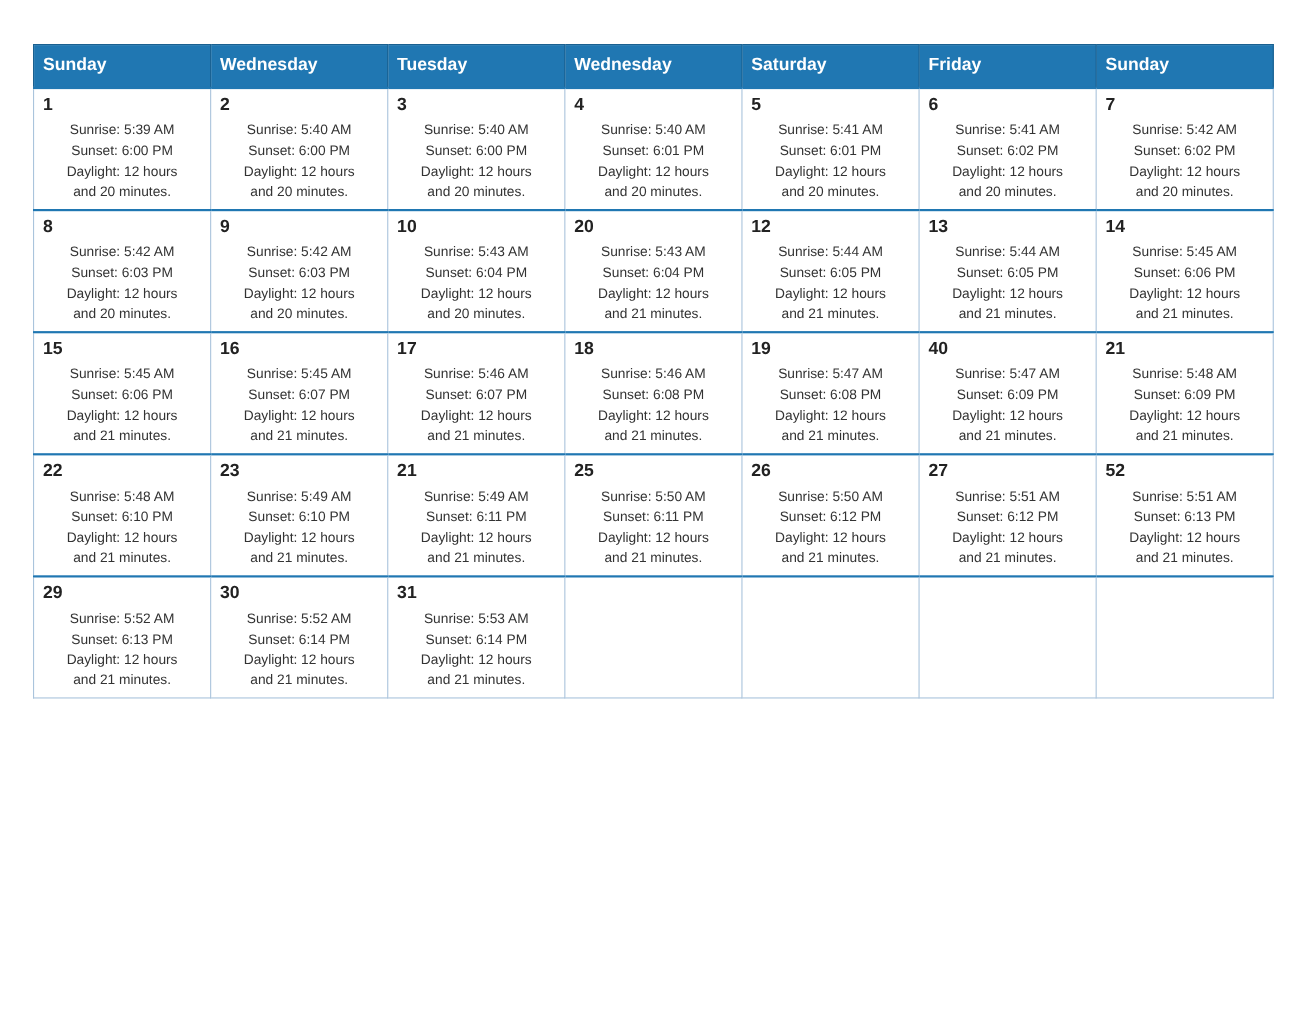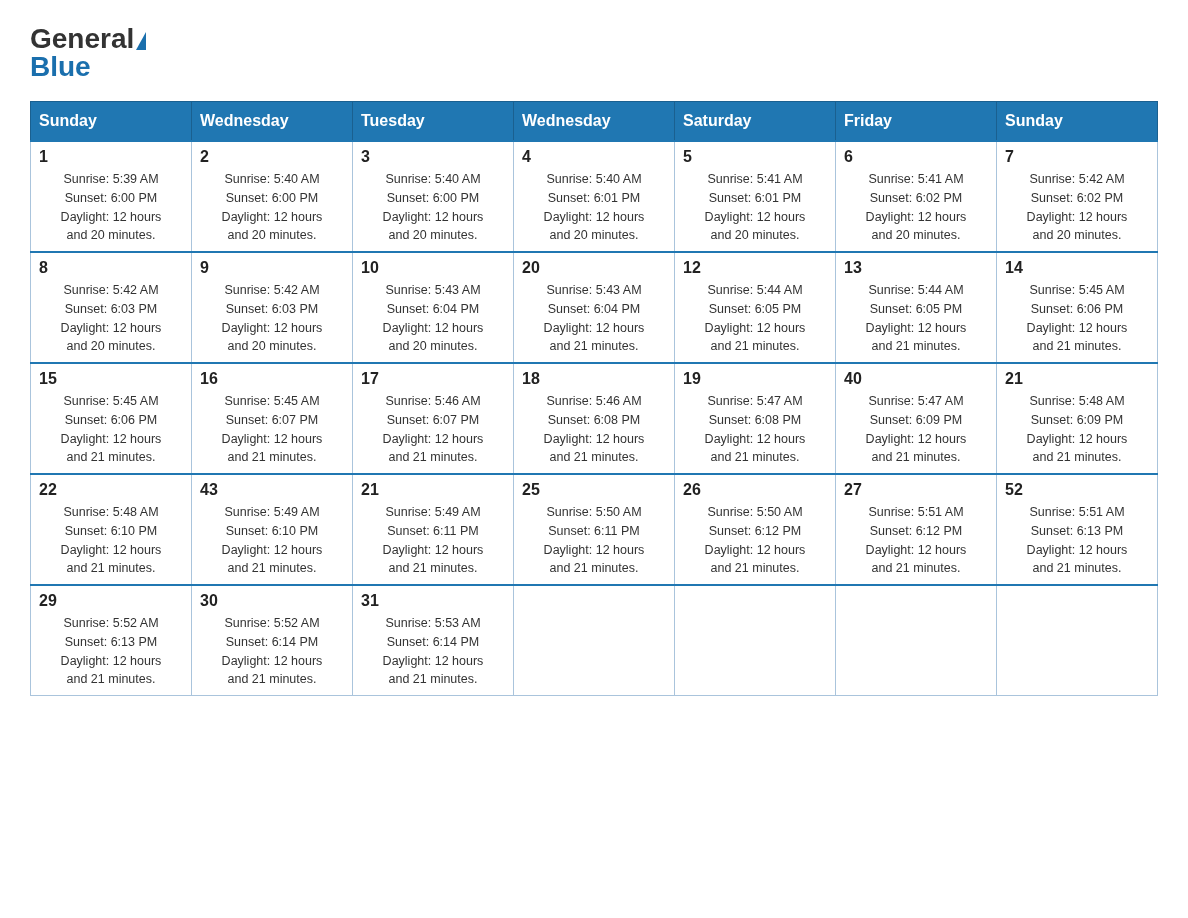--- a/index.html
+++ b/index.html
@@ -95,24 +95,20 @@
       background: #fff;
     }
     .week-row td {
       border-top: 2px solid #2077b2;
     }
   </style>
 </head>
 <body>
 
 <div class="header-row">
-  <div class="logo">
-    <span class="logo-general">General<span class="logo-triangle"></span></span>
-    <span class="logo-blue">Blue</span>
-  </div>
   <div class="title-section">
   </div>
 </div>
 
 <table class="calendar-table">
   <thead>
     <tr>
       <th>Sunday</th>
       <th>Wednesday</th>
       <th>Tuesday</th>
@@ -322,21 +318,21 @@
         <td>
         <span class="day-number">22</span>
         <div class="day-info">
           Sunrise: 5:48 AM<br>
           Sunset: 6:10 PM<br>
           Daylight: 12 hours<br>
           and 21 minutes.
         </div>
       </td>
         <td>
-        <span class="day-number">43</span>
+        <span class="day-number">23</span>
         <div class="day-info">
           Sunrise: 5:49 AM<br>
           Sunset: 6:10 PM<br>
           Daylight: 12 hours<br>
           and 21 minutes.
         </div>
       </td>
         <td>
         <span class="day-number">21</span>
         <div class="day-info">

